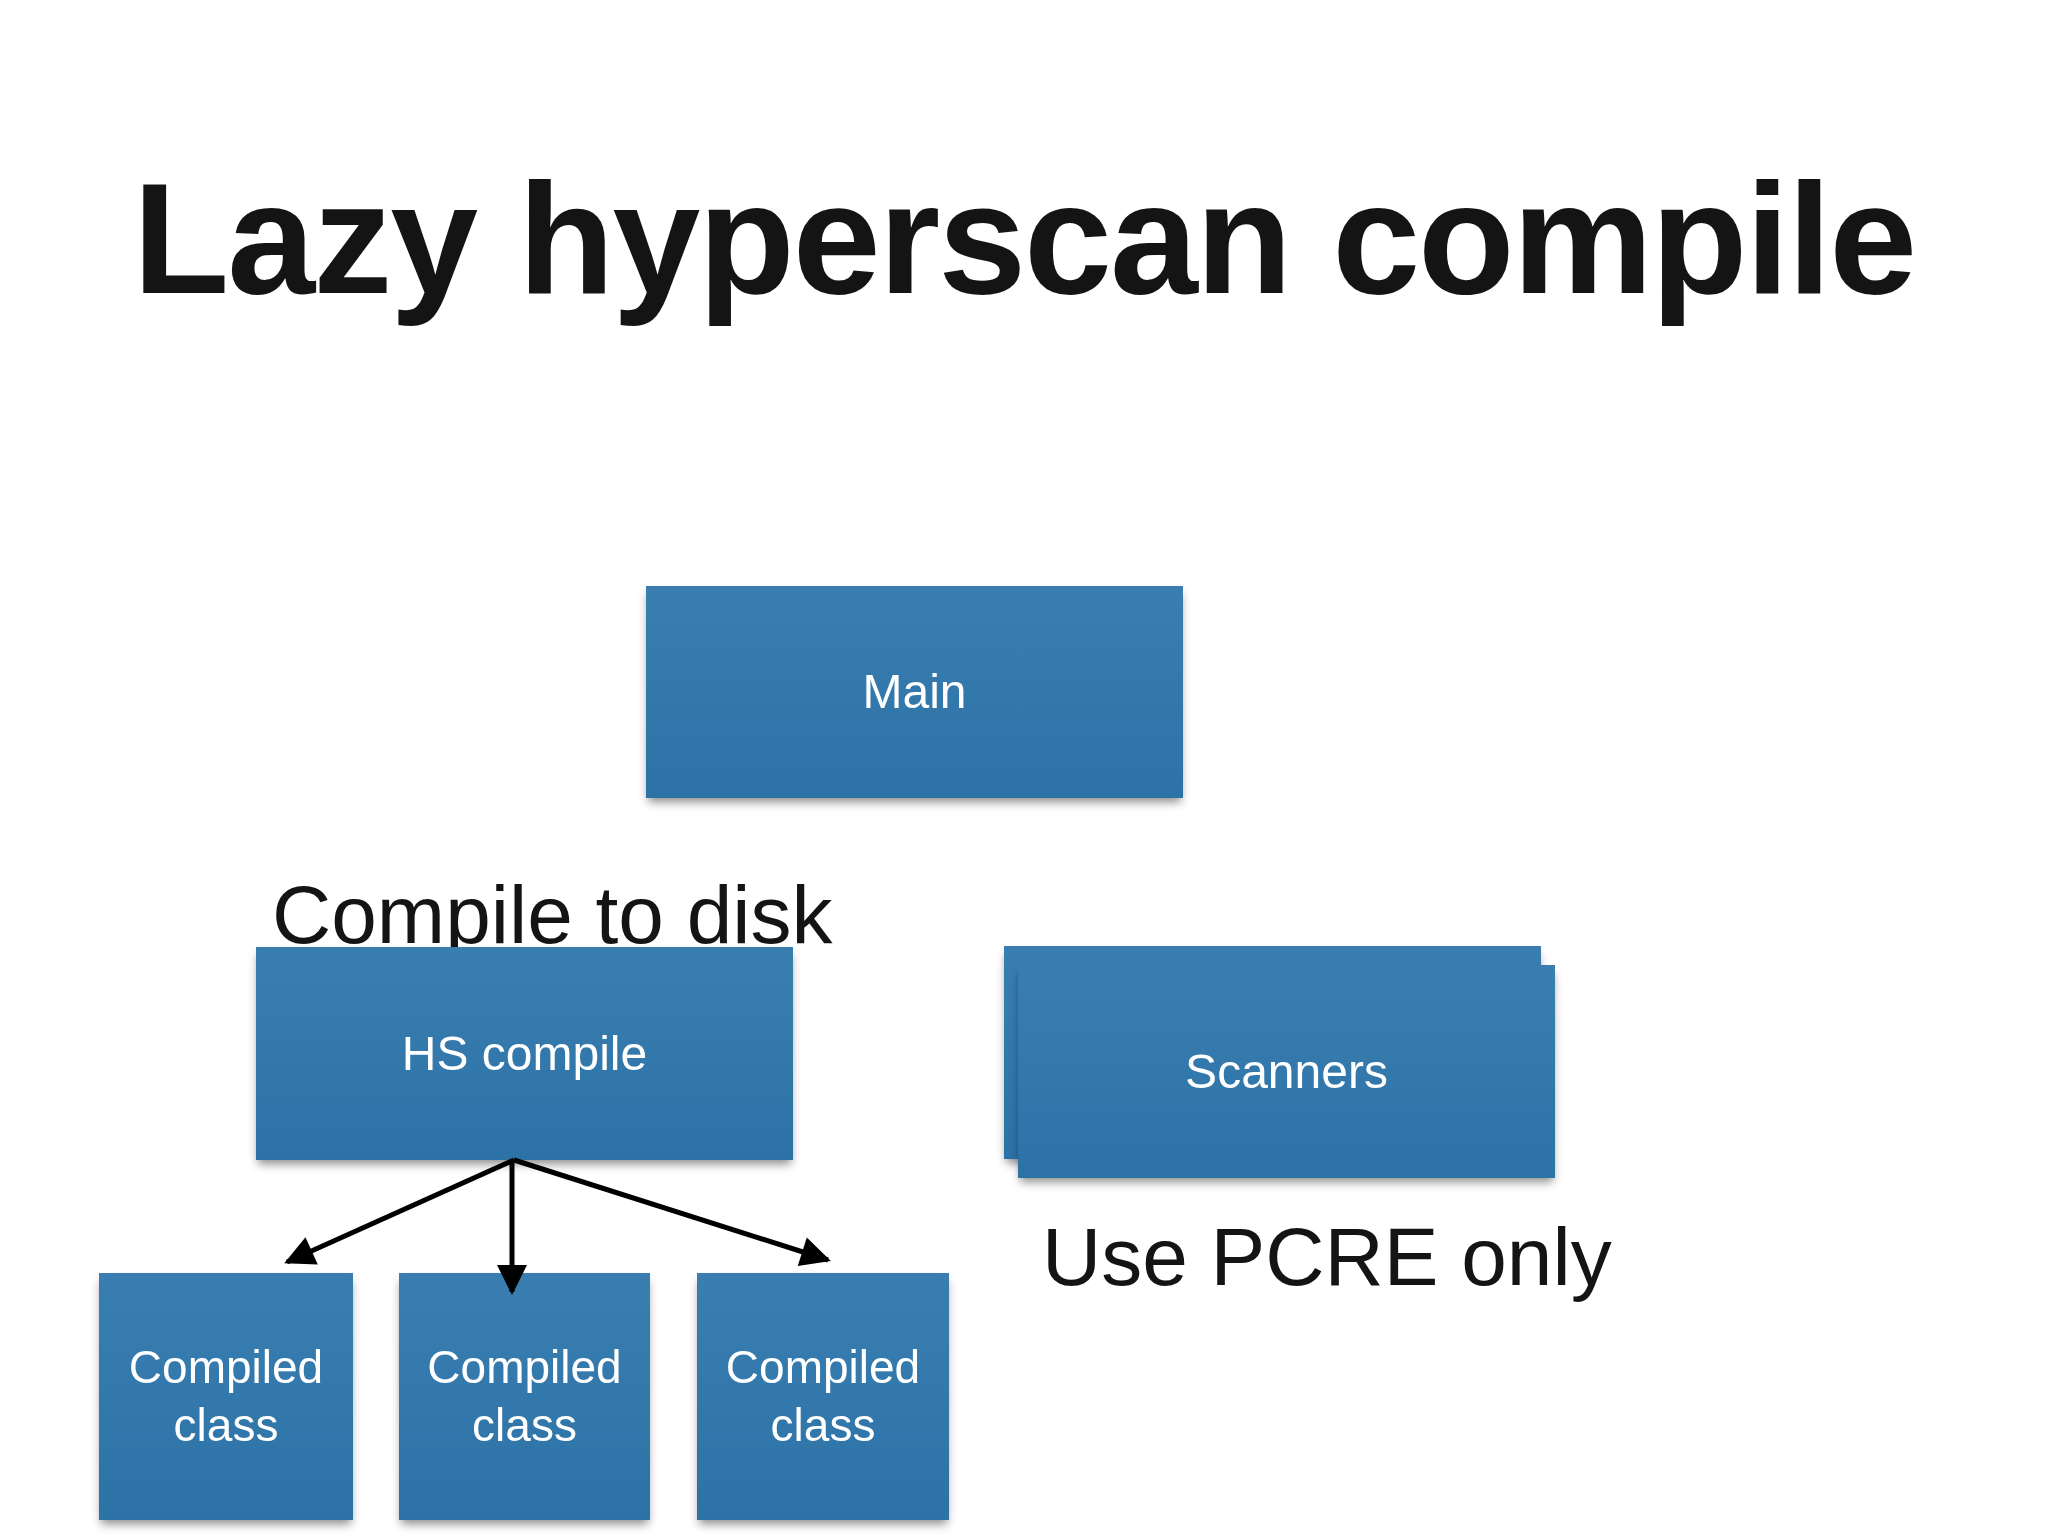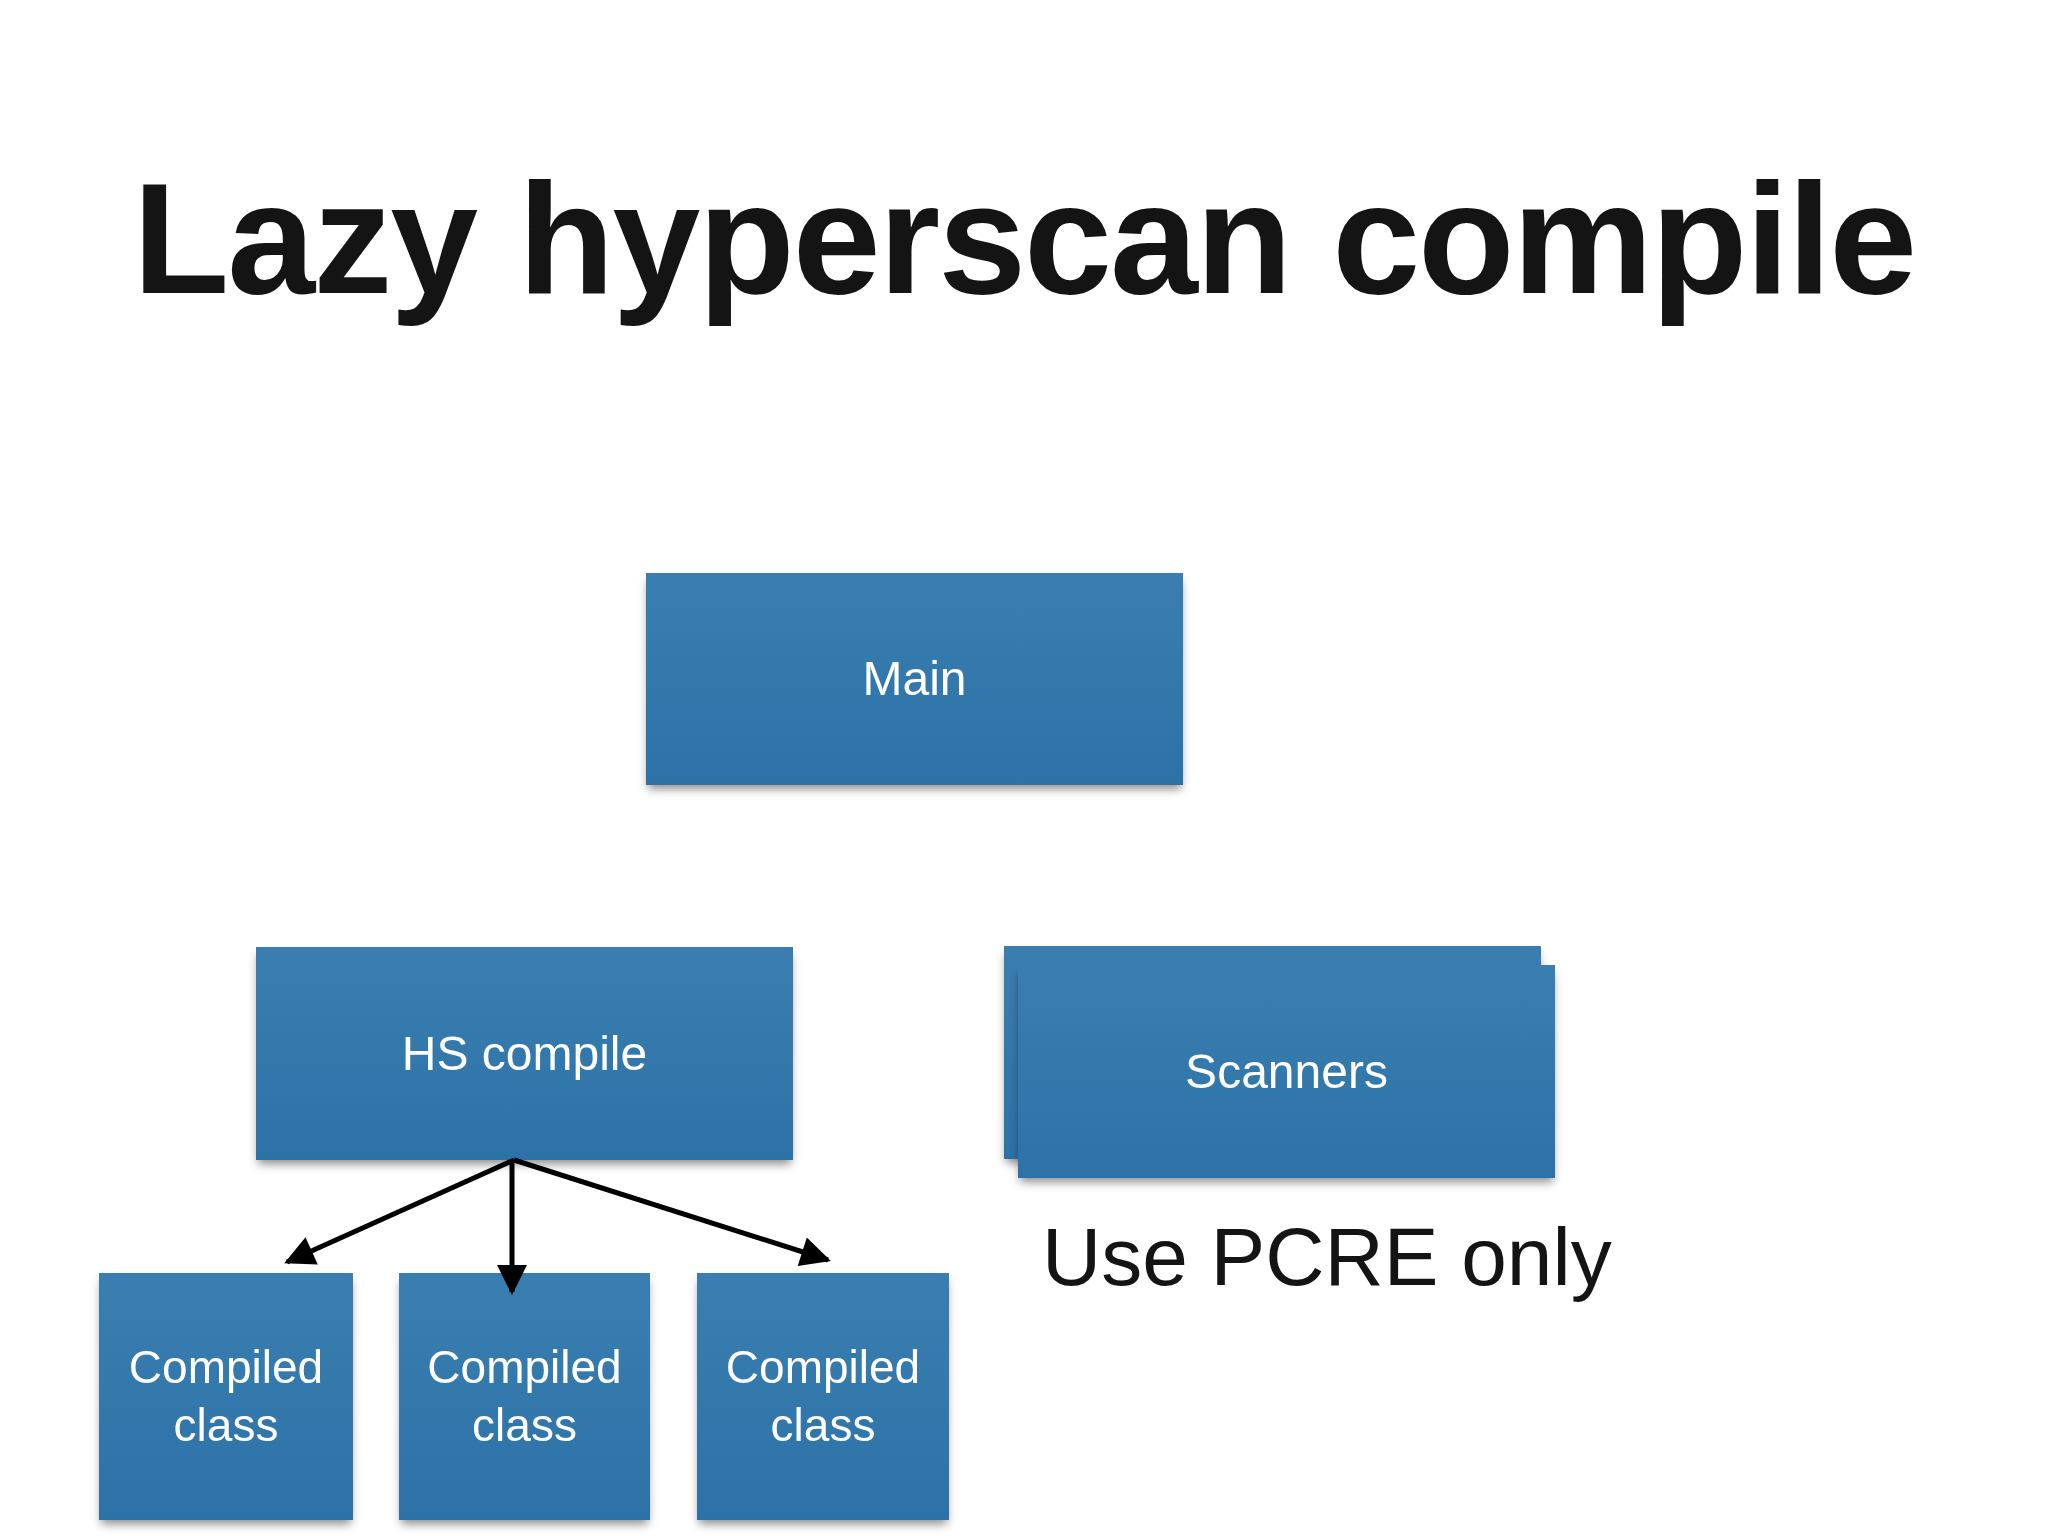--- a/index.html
+++ b/index.html
@@ -41,21 +41,21 @@
     display:flex;
     align-items:center;
     justify-content:center;
     color:var(--box-text);
     text-align:center;
   }
   .box .box-label{
     font-weight:300;
     line-height:1.25;
   }
-  .box-main{left:646px;top:573px;width:537px;height:212px;font-size:48px;}
+  .box-main{left:646px;top:586px;width:537px;height:212px;font-size:48px;}
   .box-hs{left:256px;top:947px;width:537px;height:213px;font-size:48px;}
   .box-scanners-back{left:1004px;top:946px;width:537px;height:213px;}
   .box-scanners{left:1018px;top:965px;width:537px;height:213px;font-size:48px;}
   .box-class{top:1273px;height:247px;font-size:46px;}
   .box-class-1{left:99px;width:254px;}
   .box-class-2{left:399px;width:251px;}
   .box-class-3{left:697px;width:252px;}
   .annotation{
     position:absolute;
     color:var(--title-text);
@@ -81,20 +81,21 @@
 <body>
 
 <div class="slide">
 
   <h1 class="slide-title">Lazy hyperscan compile</h1>
 
   <div class="box box-main">
     <span class="box-label">Main</span>
   </div>
 
+  <div class="annotation annotation-compile">Compile to disk</div>
 
   <div class="box box-hs">
     <span class="box-label">HS compile</span>
   </div>
 
   <div class="box box-scanners-back"></div>
 
   <div class="box box-scanners">
     <span class="box-label">Scanners</span>
   </div>

